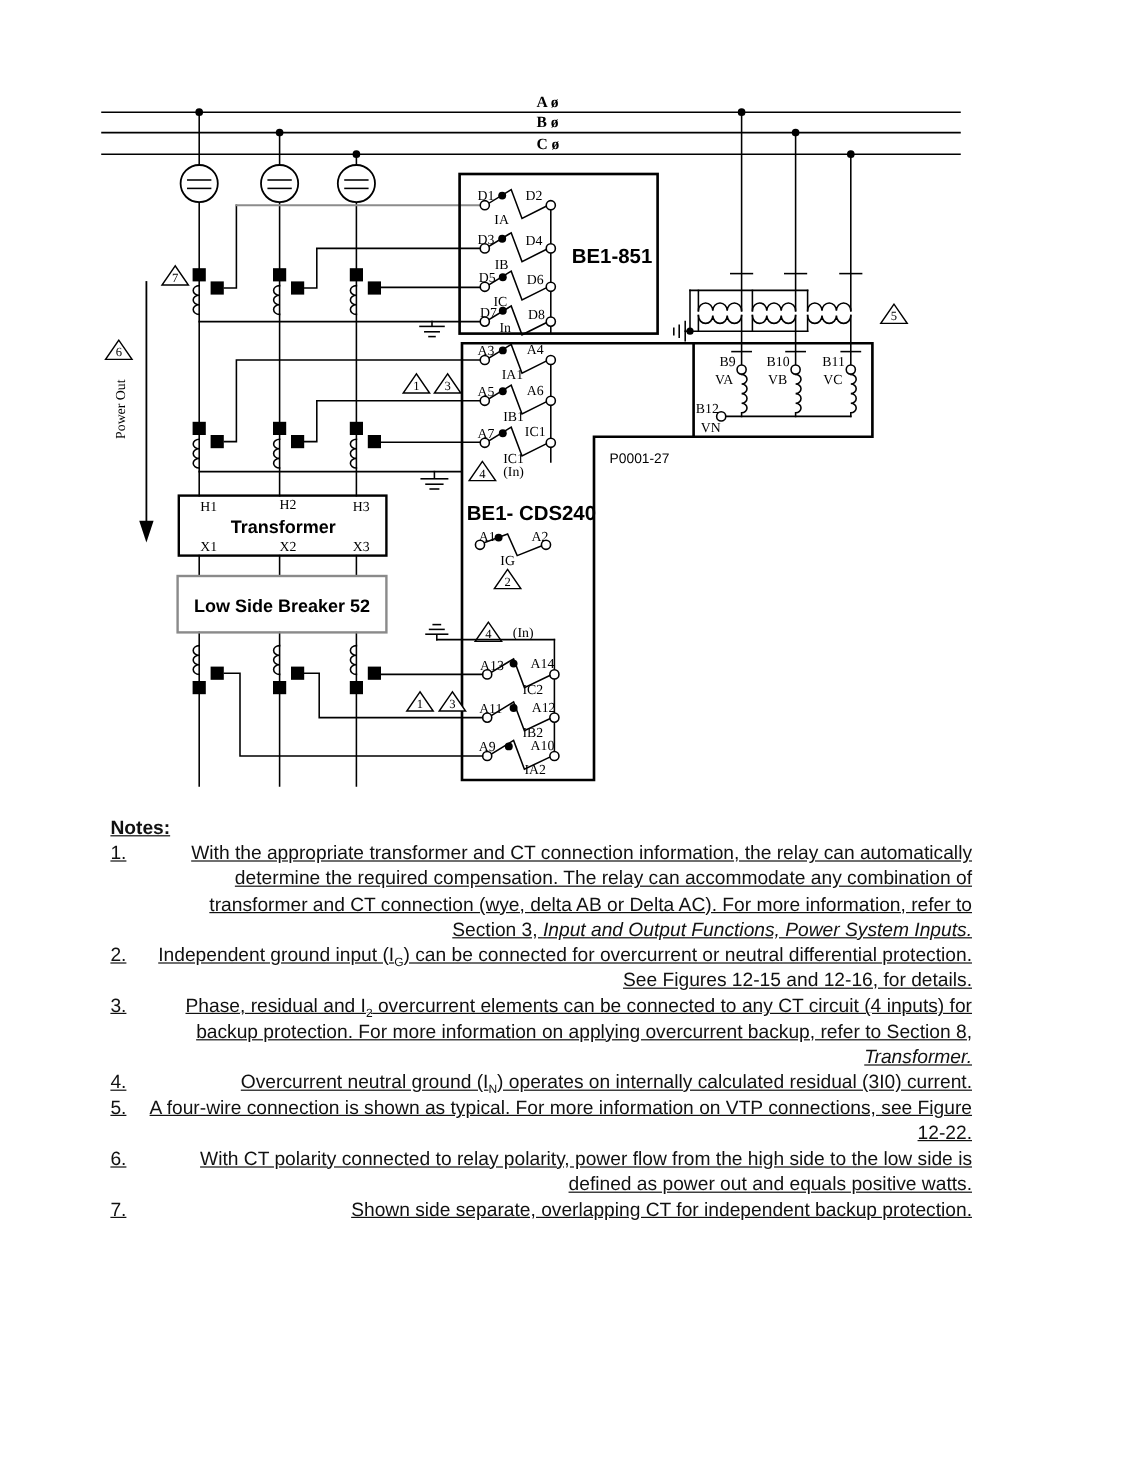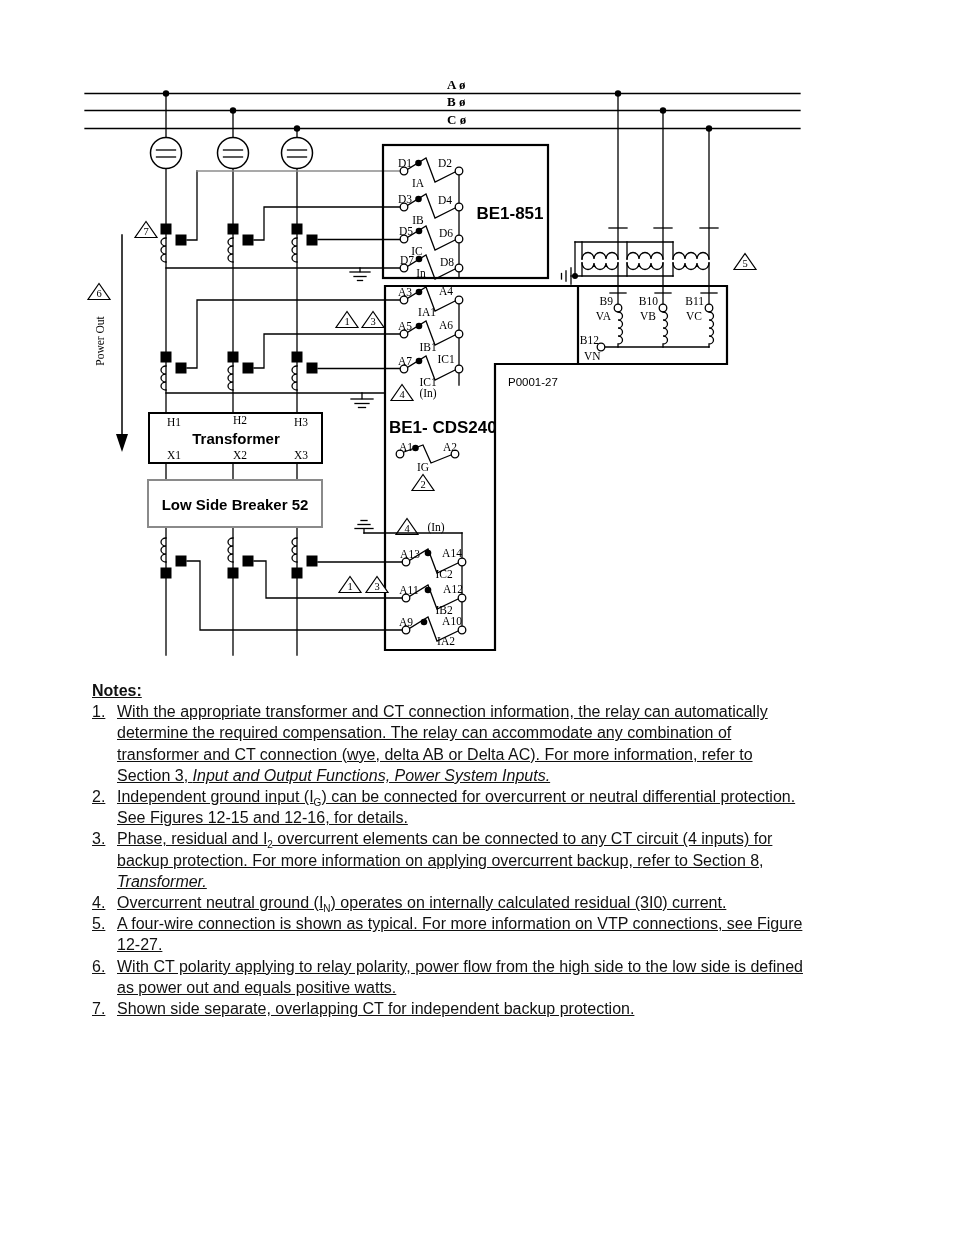--- a/index.html
+++ b/index.html
@@ -20,21 +20,21 @@
   .t-tri {font-family:"Liberation Serif",serif;font-size:10.5px;}
   .t-bus {font-family:"Liberation Serif",serif;font-size:13px;font-weight:bold;}
   .t-big {font-family:"Liberation Sans",sans-serif;font-size:17px;font-weight:bold;}
   .t-med {font-family:"Liberation Sans",sans-serif;font-size:15px;font-weight:bold;}
   .t-sans{font-family:"Liberation Sans",sans-serif;font-size:11.5px;}
   
   .notes{position:absolute;left:92px;top:680px;width:718px;font-size:16px;line-height:21.2px;text-decoration:underline;}
   .notes .heading{font-weight:bold;}
   .note{display:flex;}
   .note .num{width:25px;flex:0 0 25px;}
-  .note .txt{flex:1;}
+  .note .txt{flex:1;text-align:right;}
   .note sub{font-size:10px;line-height:0;}
   .rule{position:absolute;left:81px;top:1156px;width:748px;height:2px;background:#1272b6;}
 </style>
 </head>
 <body>
 
 <div class="page">
 
 <svg width="954" height="672" viewBox="0 0 954 672" xmlns="http://www.w3.org/2000/svg">
 
@@ -399,25 +399,25 @@
         <div class="note">
           <div class="num">3.</div>
           <div class="txt">Phase, residual and I<sub>2</sub> overcurrent elements can be connected to any CT circuit (4 inputs) for backup protection. For more information on applying overcurrent backup, refer to Section 8, <i>Transformer.</i></div>
         </div>
         <div class="note">
           <div class="num">4.</div>
           <div class="txt">Overcurrent neutral ground (I<sub>N</sub>) operates on internally calculated residual (3I0) current.</div>
         </div>
         <div class="note">
           <div class="num">5.</div>
-          <div class="txt">A four-wire connection is shown as typical. For more information on VTP connections, see Figure 12-27.</div>
+          <div class="txt">A four-wire connection is shown as typical. For more information on VTP connections, see Figure 12-22.</div>
         </div>
         <div class="note">
           <div class="num">6.</div>
-          <div class="txt">With CT polarity applying to relay polarity, power flow from the high side to the low side is defined as power out and equals positive watts.</div>
+          <div class="txt">With CT polarity connected to relay polarity, power flow from the high side to the low side is defined as power out and equals positive watts.</div>
         </div>
         <div class="note">
           <div class="num">7.</div>
           <div class="txt">Shown side separate, overlapping CT for independent backup protection.</div>
         </div>
       </div>
   </div>
 
   <div class="rule"></div>
 </div>

